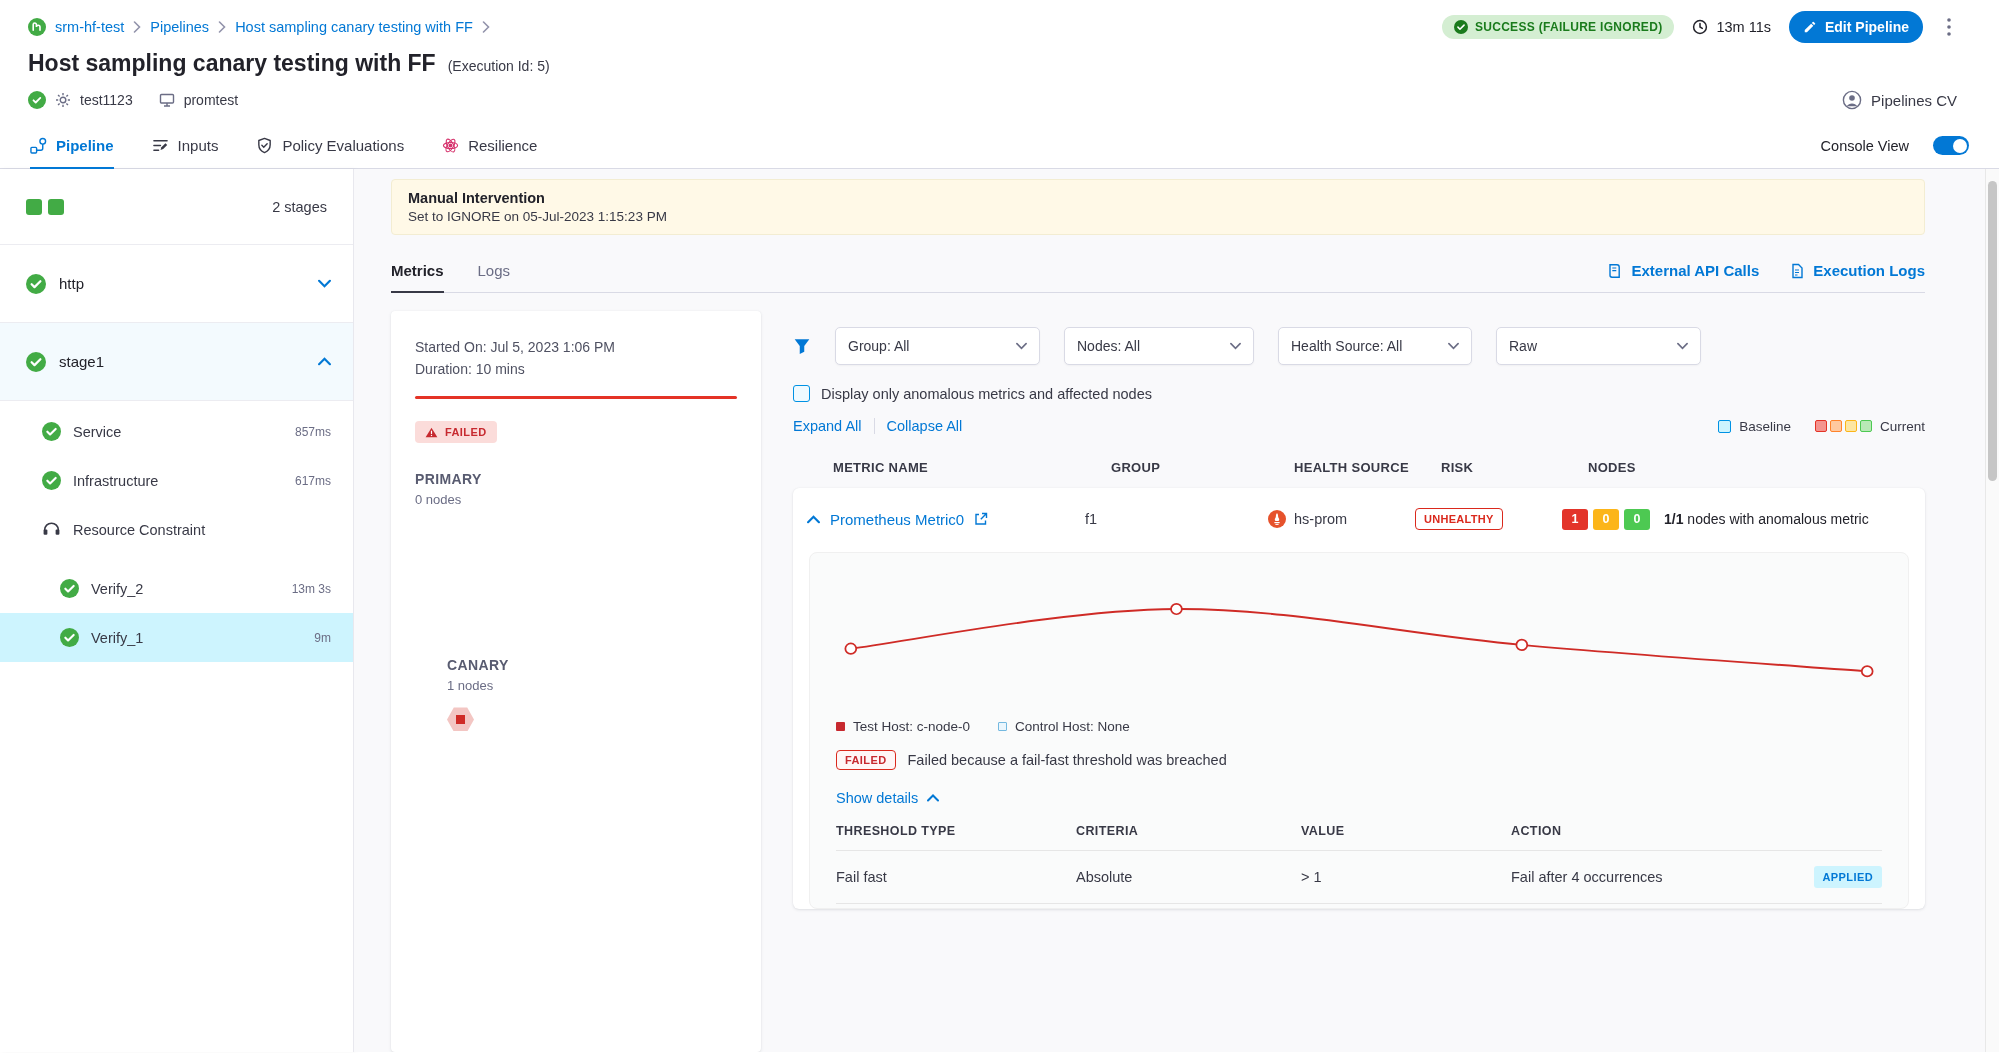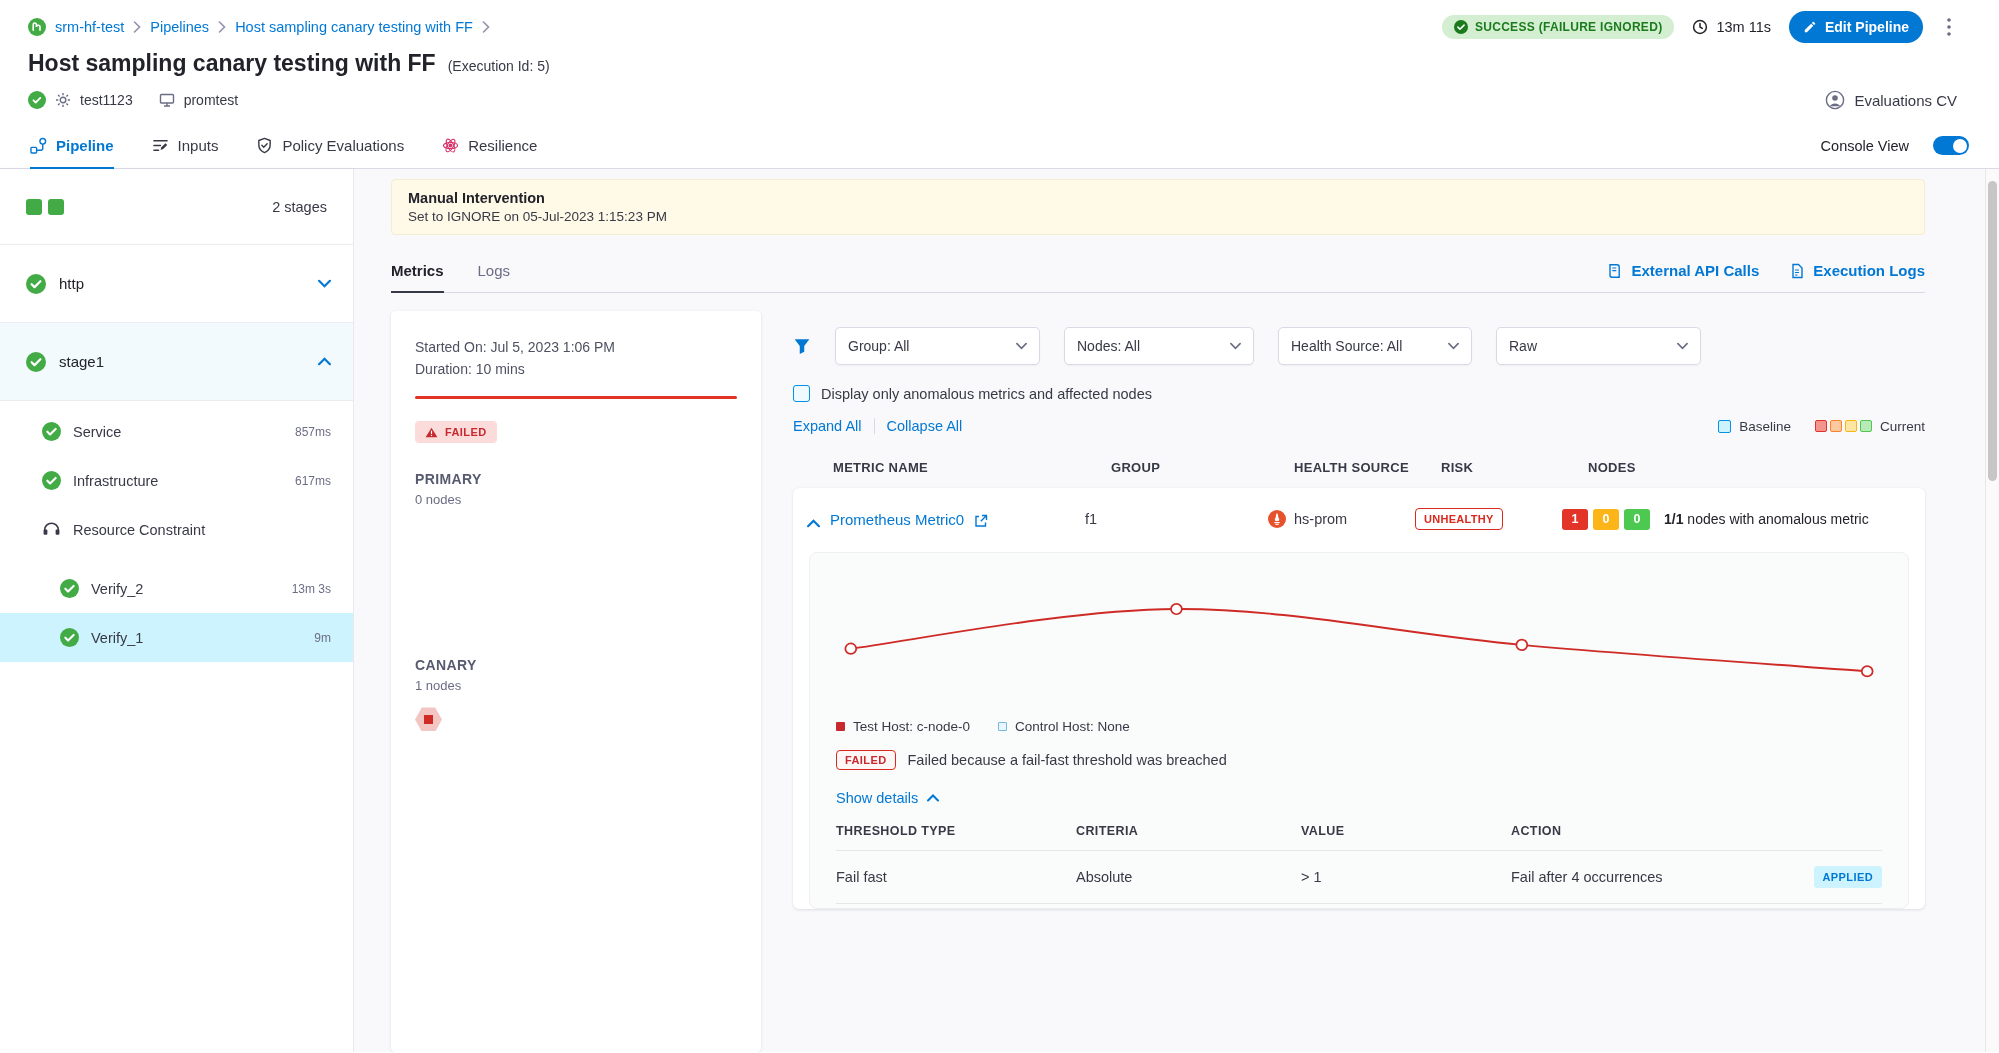--- a/index.html
+++ b/index.html
@@ -81,21 +81,21 @@
 
   
   .summary-card { width:370px; flex:none; background:#fff; border-radius:4px;
     box-shadow:0 1px 3px rgba(96,97,112,.16), 0 0 1px rgba(40,41,61,.08); padding:26px 24px; }
   .sum-line { font-size:14px; color:#4f5162; line-height:1.55; }
   .progress-line { margin-top:16px; height:3px; background:#e43326; border-radius:2px; }
   .failed-pill { display:inline-flex; align-items:center; gap:7px; margin-top:22px; background:#fbdcda;
     color:#c7292f; font-size:11px; font-weight:bold; letter-spacing:.4px; padding:5px 10px; border-radius:4px; }
   .grp-label { margin-top:28px; font-size:14px; font-weight:bold; color:#585b70; letter-spacing:.4px; }
   .grp-nodes { margin-top:5px; font-size:13px; color:#6b6d85; }
-  .canary-block { margin-top:150px; }
+  .canary-block { margin-top:150px;margin-left:32px; }
   .hex { margin-top:14px; width:27px; height:24px; background:#f3c6c3;
     clip-path:polygon(25% 0, 75% 0, 100% 50%, 75% 100%, 25% 100%, 0 50%);
     display:flex; align-items:center; justify-content:center; }
   .hex .dot { width:9px; height:9px; background:#cf2b26; }
 
   
   .metrics-panel { flex:1; padding-top:16px; min-width:0; }
   .filters { display:flex; align-items:center; gap:24px; }
   .dd { height:38px; background:#fff; border:1px solid #d9dae5; border-radius:5px; display:flex;
     align-items:center; justify-content:space-between; padding:0 12px; font-size:14px; color:#383946;
@@ -116,21 +116,21 @@
   .cur-red { background:#f4948f; border:1.5px solid #e43326; }
   .cur-orange { background:#ffc9a0; border:1.5px solid #ff832b; }
   .cur-yellow { background:#fde6a2; border:1.5px solid #fcb519; }
   .cur-green { background:#b8e9b6; border:1.5px solid #4dc952; }
 
   .mgrid { display:grid; grid-template-columns:278px 183px 147px 147px 1fr; align-items:center; }
   .mtable-head { margin-top:26px; padding:0 0 13px 40px; font-size:13px; font-weight:bold; color:#383946; letter-spacing:.3px; }
   .metric-card { background:#fff; border-radius:6px;
     box-shadow:0 1px 3px rgba(96,97,112,.16), 0 0 1px rgba(40,41,61,.08); }
   .metric-row { height:62px; padding-left:14px; }
-  .mname { display:flex; align-items:flex-end; gap:10px; }
+  .mname { display:flex; align-items:center; gap:10px; }
   .row-caret { color:#0278d5; width:13px; height:9px; cursor:pointer; }
   .metric-link { color:#0278d5; font-size:15px; cursor:pointer; }
   .ext-ic { color:#0278d5; width:14px; height:14px; cursor:pointer; }
   .cell-txt { font-size:14.5px; color:#383946; }
   .hs-cell { display:flex; align-items:center; gap:8px; }
   .risk-badge { display:inline-block; border:1px solid #da291d; color:#da291d; background:#fff;
     font-size:11px; font-weight:bold; letter-spacing:.3px; padding:4px 8px; border-radius:4px; }
   .nodes-cell { display:flex; align-items:center; gap:5px; }
   .count-badge { min-width:26px; height:21px; border-radius:3px; color:#fff; font-size:12.5px; font-weight:bold;
     display:inline-flex; align-items:center; justify-content:center; padding:0 4px; }
@@ -238,21 +238,21 @@
           <path d="M5 14h6M8 11v3" stroke="currentColor" stroke-width="1.4"></path>
         </svg>
       <span>promtest</span>
     </div>
     <div class="user-wrap">
       <svg class="ic" width="20" height="20" viewBox="0 0 20 20" style="color:#6b6d85">
           <circle cx="10" cy="10" r="8.6" fill="none" stroke="currentColor" stroke-width="1.4"></circle>
           <circle cx="10" cy="8" r="2.8" fill="currentColor"></circle>
           <path d="M4.6 16.2a6.6 6.6 0 0110.8 0z" fill="currentColor"></path>
         </svg>
-      <span>Evaluations CV</span>
+      <span>Pipelines CV</span>
     </div>
   </div>
 </div>
 
 <div class="tabbar">
   <div class="tab active">
     <svg class="ic" width="17" height="17" viewBox="0 0 18 18">
         <rect x="1" y="11" width="6" height="6" rx="1" fill="none" stroke="currentColor" stroke-width="1.5"></rect>
         <circle cx="13.5" cy="4.5" r="3" fill="none" stroke="currentColor" stroke-width="1.5"></circle>
         <path d="M7 14h4.5a2 2 0 002-2V7.5" fill="none" stroke="currentColor" stroke-width="1.5"></path>

